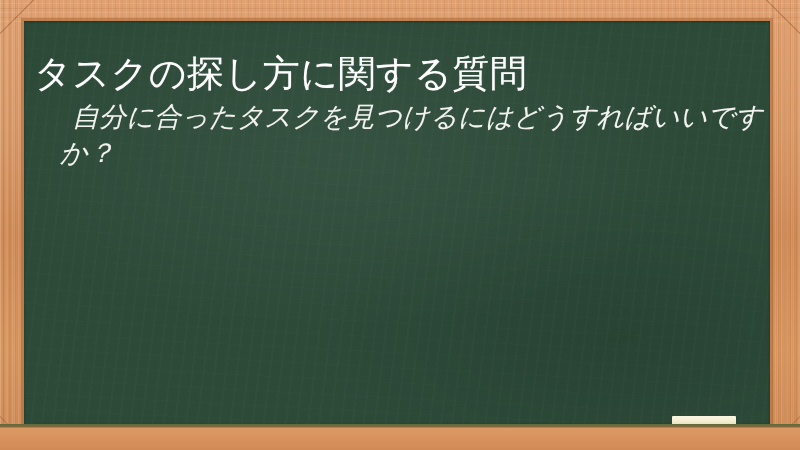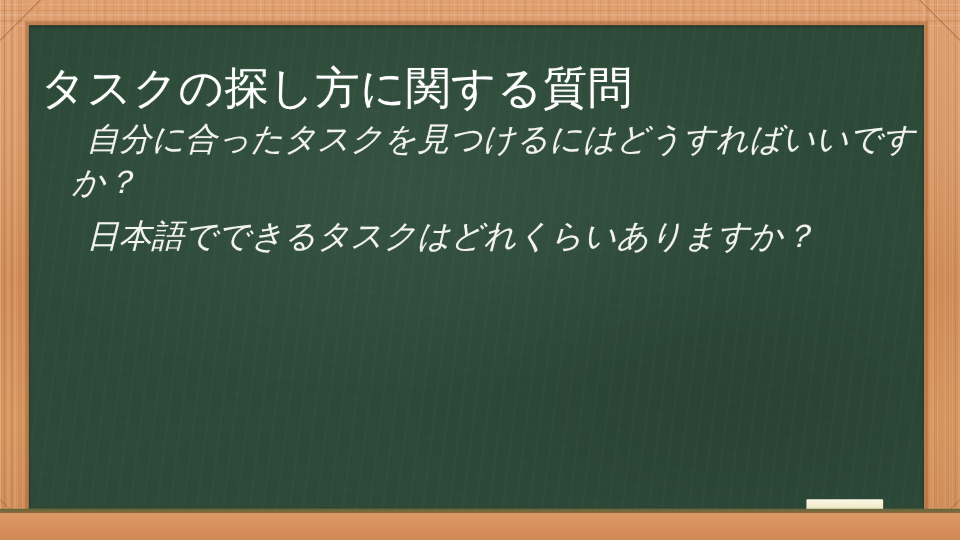--- a/index.html
+++ b/index.html
@@ -244,21 +244,20 @@
 
   <div class="board">
     <div class="board-dust"></div>
 
     <div class="content">
 
       <h1 class="slide-title">タスクの探し方に関する質問</h1>
 
       <ul class="bullet-list">
         <li class="bullet-item">自分に合ったタスクを見つけるにはどうすればいいですか？</li>
-        <li class="bullet-item">日本語でできるタスクはどれくらいありますか？</li>
       </ul>
 
     </div>
   </div>
 
   <div class="chalk-stick"></div>
 
   <div class="ledge"></div>
 
 </div>

